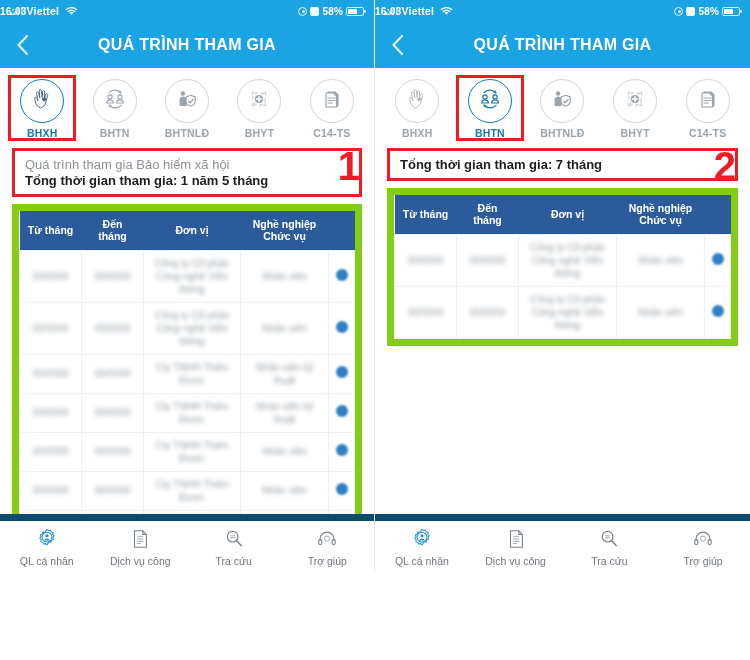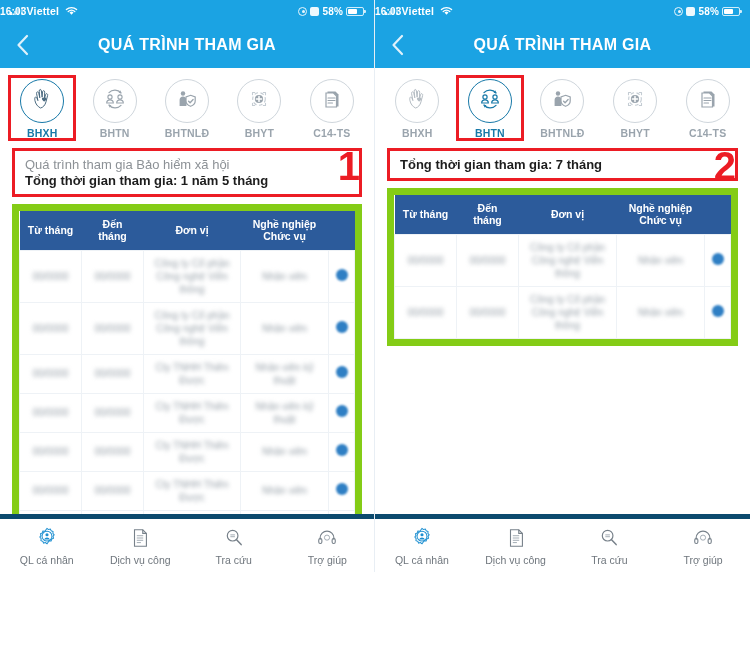--- a/index.html
+++ b/index.html
@@ -94,21 +94,21 @@
     padding: 6px 3px; text-align:center; line-height:1.3; height: 38px;
     filter: blur(2.2px); vertical-align: middle;
   }
   tbody td.eye { filter:none; }
   .eye-dot { width:12px;height:12px;border-radius:50%;background:#2f7fc4;display:inline-block;filter: blur(1.1px);}
   tbody tr.sharp td { filter: blur(1.4px); }
 
   
   .bottomnav {
     position:absolute; left:0; right:0; bottom:0; height: 58px;
-    border-top: 5px solid #0c4a6e; background:#fff;
+    border-top: 7px solid #0c4a6e; background:#fff;
     display:flex; align-items:center;
   }
   .bn-item { flex:1; display:flex; flex-direction:column; align-items:center; gap:5px; cursor:pointer;}
   .bn-ico { height:24px; display:flex; align-items:flex-end; }
   .bn-label { font-size:10.5px; color:#6f767d; }
 </style>
 </head>
 <body>
 
 <div class="stage">

